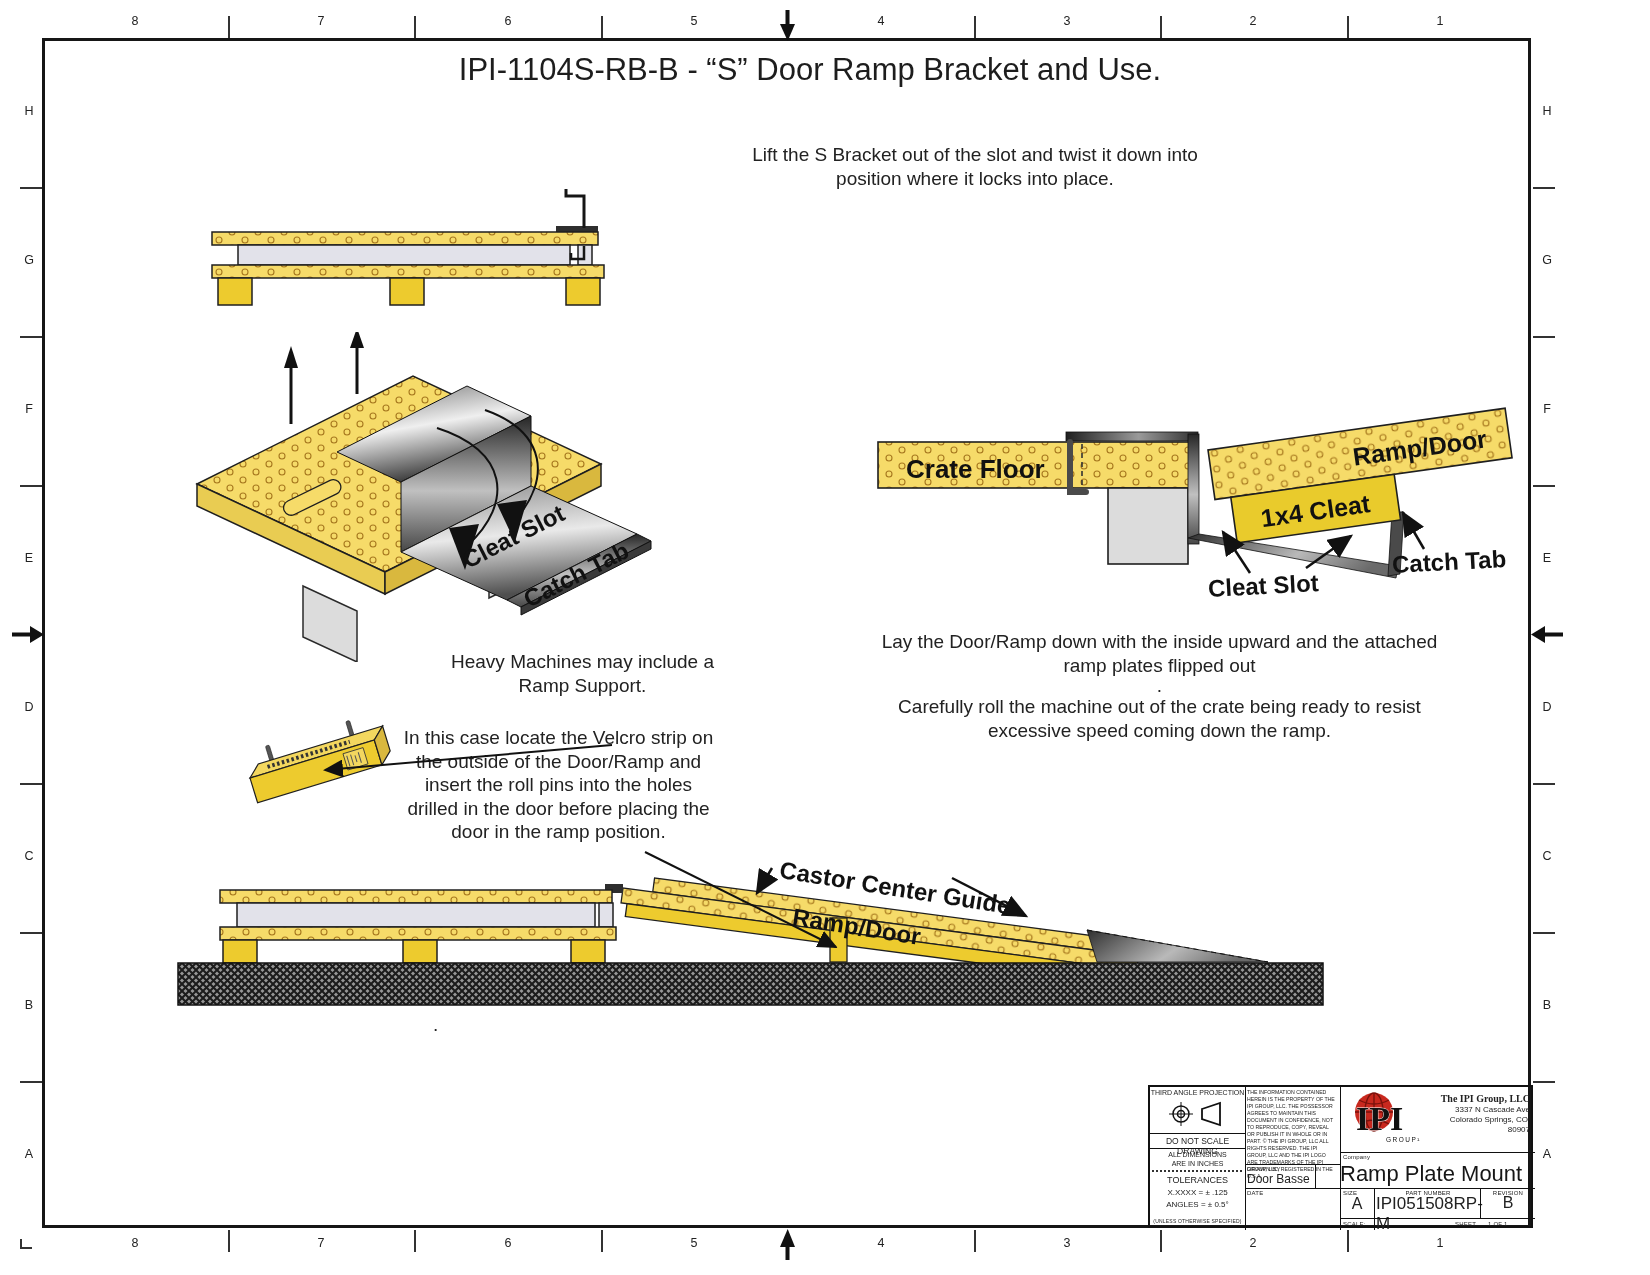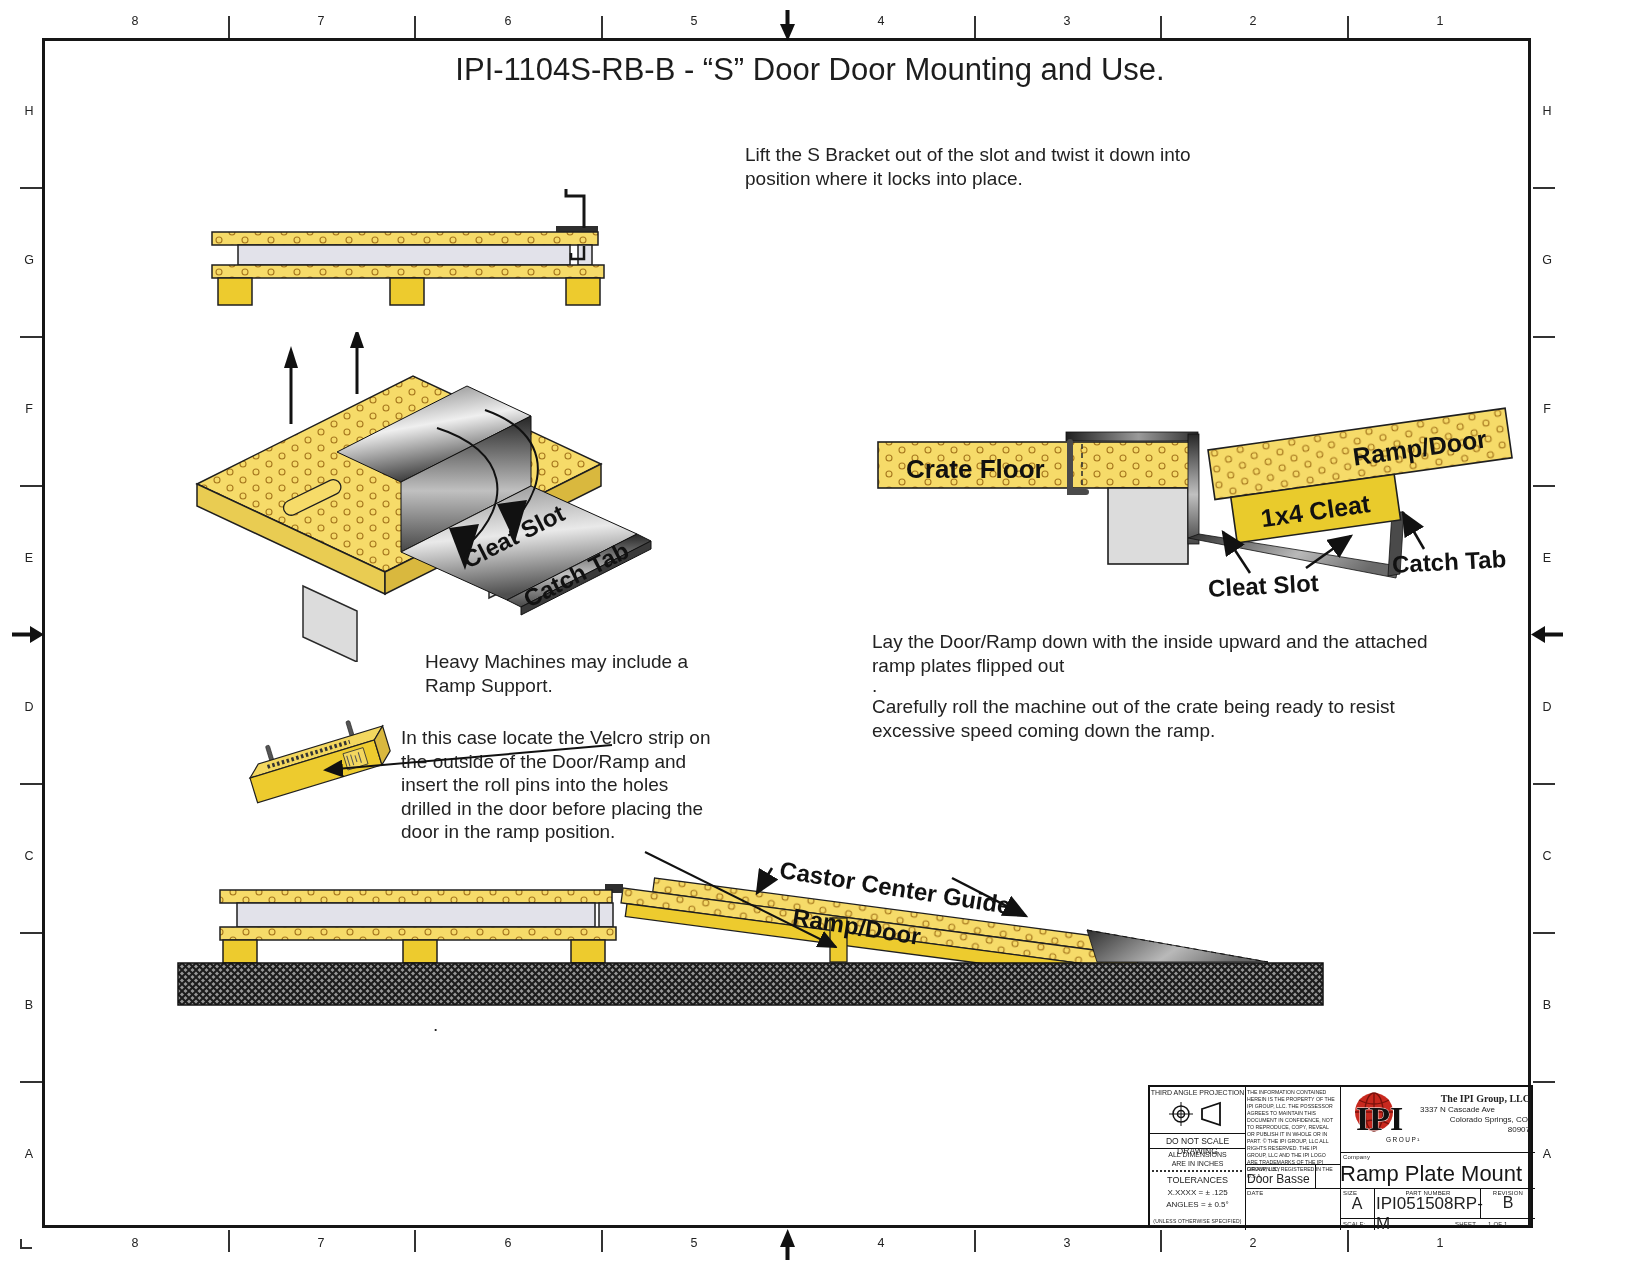--- a/index.html
+++ b/index.html
@@ -3,21 +3,21 @@
 <meta charset="utf-8">
 <style>
   html,body{margin:0;padding:0;}
   body{width:1650px;height:1275px;position:relative;background:#fff;
        font-family:"Liberation Sans",sans-serif;color:#231f20;overflow:hidden;}
   .abs{position:absolute;}
   .frame{left:42px;top:38px;width:1489px;height:1190px;border:3px solid #161616;box-sizing:border-box;}
   .zl{position:absolute;font-size:12.5px;color:#222;width:18px;text-align:center;}
   .tickv{position:absolute;width:2px;height:22px;background:#333;}
   .tickh{position:absolute;width:22px;height:2px;background:#333;}
-  .para{position:absolute;font-size:19px;line-height:1.24;color:#222;}
+  .para{position:absolute;text-align:center;font-size:19px;line-height:1.24;color:#222;}
   .para p{margin:0 0 25px 0;}
   .para p.tight{margin:0;}
   .blabel{position:absolute;font-weight:700;font-size:24px;color:#111;white-space:nowrap;}
   .tb{position:absolute;left:1148px;top:1085px;width:385px;height:143px;border:2px solid #111;
       box-sizing:border-box;font-size:7px;color:#222;}
   .tb .cell{position:absolute;box-sizing:border-box;}
   .tiny{font-size:6px;letter-spacing:.2px;}
   .stray{position:absolute;font-size:19px;color:#222;}
 </style>
 </head>
@@ -120,21 +120,21 @@
 <span class="zl" style="left:1538px;top:253px">G</span>
 <span class="zl" style="left:1538px;top:402px">F</span>
 <span class="zl" style="left:1538px;top:551px">E</span>
 <span class="zl" style="left:1538px;top:700px">D</span>
 <span class="zl" style="left:1538px;top:849px">C</span>
 <span class="zl" style="left:1538px;top:998px">B</span>
 <span class="zl" style="left:1538px;top:1147px">A</span>
 
 <div class="abs" style="left:20px;top:1239px;width:10px;height:8px;border-left:2px solid #333;border-bottom:2px solid #333"></div>
 
-<div class="abs" style="left:120px;top:52px;width:1380px;text-align:center;font-size:31px;color:#1d1d1d">IPI-1104S-RB-B - “S” Door Door Mounting and Use.</div>
+<div class="abs" style="left:120px;top:52px;width:1380px;text-align:center;font-size:31px;color:#1d1d1d">IPI-1104S-RB-B - “S” Door Ramp Bracket and Use.</div>
 
 <div class="para" style="left:745px;top:143px;width:460px">
   <p>Lift the S Bracket out of the slot and twist it down into position where it locks into place.</p>
 </div>
 
 <svg class="abs" style="left:200px;top:180px" width="420" height="130" viewBox="0 0 420 130">
   <rect x="356" y="46" width="42" height="7" fill="#2e2e2e"></rect>
   <path d="M384,48 L384,16 L366,16 L366,9" stroke="#161616" stroke-width="3" fill="none"></path>
   <rect x="12" y="52" width="386" height="13" fill="url(#ply)" stroke="#1f1f1f" stroke-width="1.5"></rect>
   <rect x="38" y="65" width="332" height="20" fill="#E2E2EA" stroke="#1f1f1f" stroke-width="1.5"></rect>
@@ -298,21 +298,21 @@
   <div class="cell tiny" style="left:97px;top:103px;width:60px">DATE</div>
 
   <svg class="cell" style="left:196px;top:3px" width="80" height="60" viewBox="0 0 80 60">
     <circle cx="28" cy="22" r="19" fill="#C8281E"></circle>
     <path d="M9,22 L47,22 M28,3 L28,41 M13,10 Q28,18 43,10 M13,34 Q28,26 43,34" stroke="#7a120c" stroke-width="1.4" fill="none"></path>
     <ellipse cx="28" cy="22" rx="9" ry="19" fill="none" stroke="#7a120c" stroke-width="1.4"></ellipse>
     <text x="10" y="40" font-family="Liberation Serif, serif" font-weight="700" font-size="34" fill="#111" stroke="#fff" stroke-width="0.8" paint-order="stroke">IPI</text>
     <text x="40" y="52" font-size="6.5" letter-spacing="1.5" fill="#111">GROUP¹</text>
   </svg>
   <div class="cell" style="left:270px;top:6px;width:110px;text-align:right;font-family:'Liberation Serif',serif;font-weight:700;font-size:10px">The IPI Group, LLC</div>
-  <div class="cell" style="left:270px;top:18px;width:110px;font-size:8px">3337 N Cascade Ave</div>
+  <div class="cell" style="left:270px;top:18px;width:110px;text-align:right;font-size:8px">3337 N Cascade Ave</div>
   <div class="cell" style="left:268px;top:28px;width:110px;text-align:right;font-size:8px">Colorado Springs, CO</div>
   <div class="cell" style="left:270px;top:38px;width:110px;text-align:right;font-size:8px">80907</div>
   <div class="cell" style="left:190px;top:65px;width:195px;border-top:1.5px solid #111"></div>
 
   <div class="cell tiny" style="left:193px;top:67px;width:60px">Company</div>
   <div class="cell" style="left:190px;top:74px;width:195px;text-align:left;font-size:22px;color:#161616">Ramp Plate Mount</div>
   <div class="cell" style="left:190px;top:101px;width:195px;border-top:1.5px solid #111"></div>
 
   <div class="cell tiny" style="left:193px;top:103px;width:30px">SIZE</div>
   <div class="cell" style="left:190px;top:108px;width:34px;text-align:center;font-size:16px">A</div>

